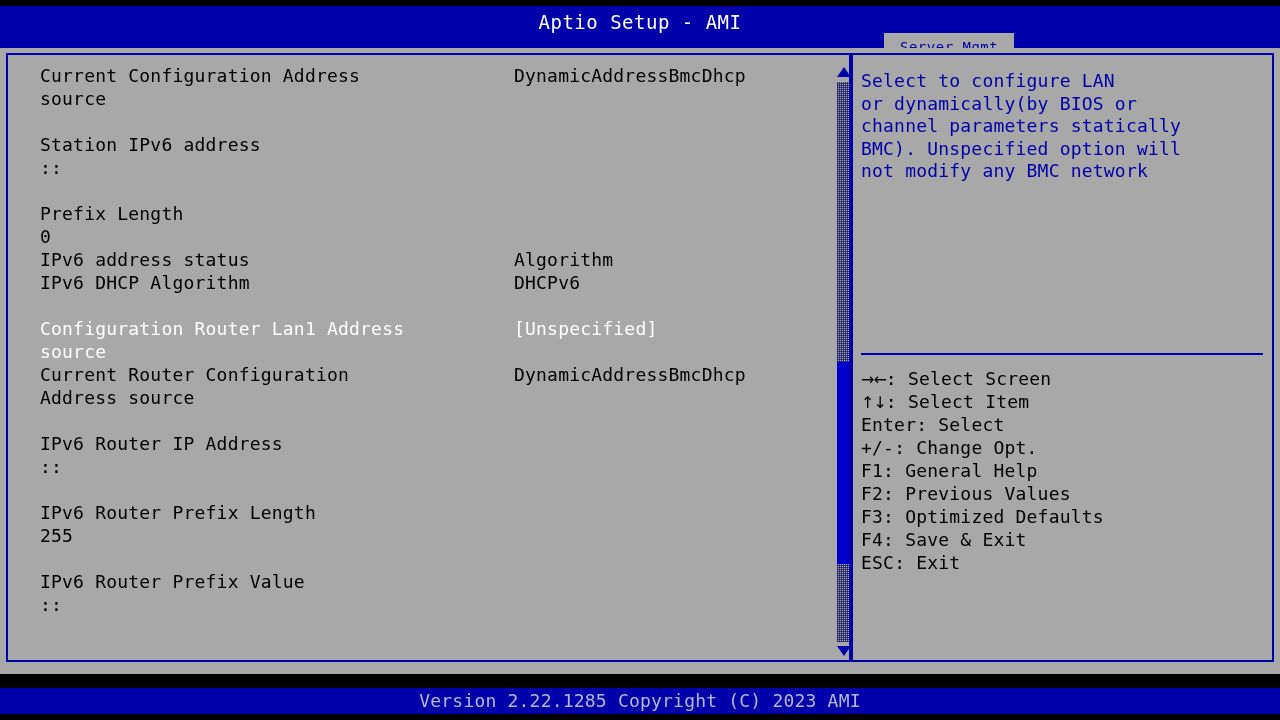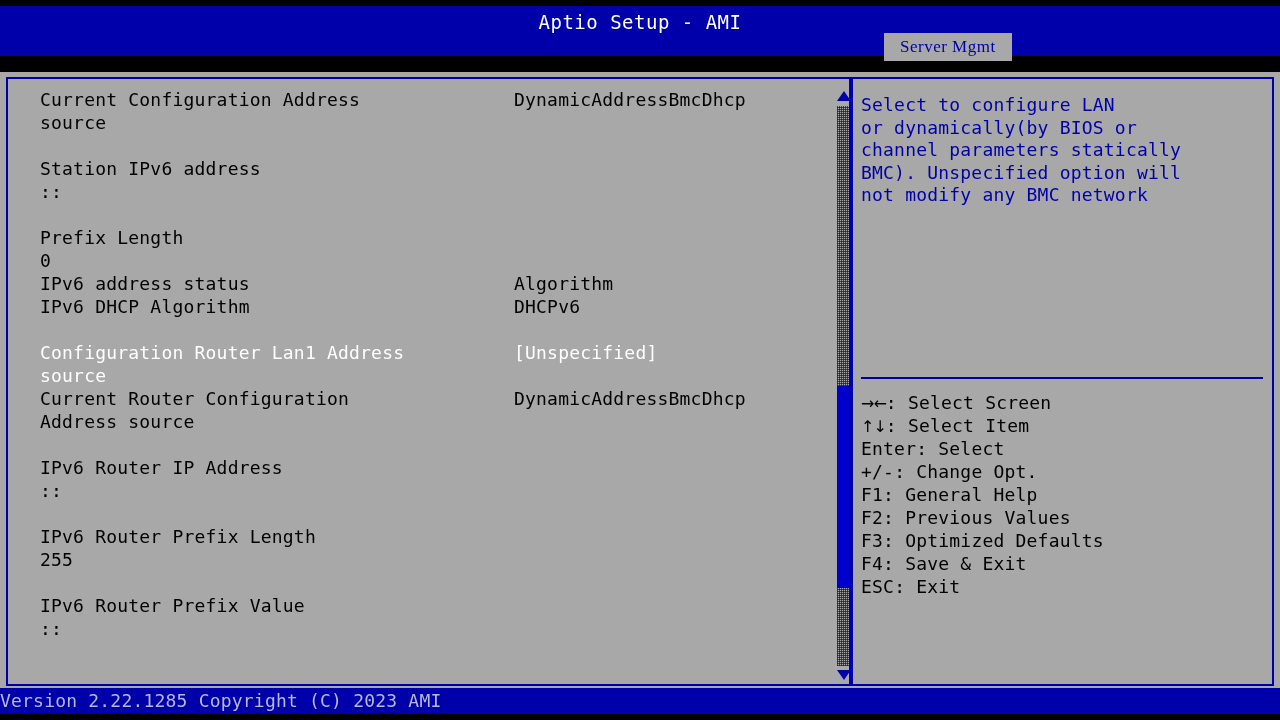--- a/index.html
+++ b/index.html
@@ -46,31 +46,30 @@
   }
   #tab-server-mgmt {
     position: absolute;
     left: 884px;
     top: 0px;
     height: 28px;
     line-height: 28px;
     padding: 0 16px;
     background: #a8a8a8;
     color: #0000aa;
-    font-size: 17px;
+    font-size: 14px;
     letter-spacing: 0.5px;
     white-space: nowrap;
-    font-family: Liberation Serif, serif;
   }
 
   
   #body-frame {
     position: absolute;
     left: 0;
-    top: 72px;
+    top: 48px;
     width: 1280px;
     height: 626px;
     background: #a8a8a8;
   }
 
   #left-panel {
     position: absolute;
     left: 6px;
     top: 5px;
     width: 845px;
@@ -225,20 +224,21 @@
     top: 688px;
     width: 1280px;
     height: 26px;
     background: #0000aa;
   }
   #footer-text {
     position: absolute;
     left: 0;
     top: 1px;
     width: 1280px;
+    text-align: center;
     color: #b8b8d8;
     font-size: 18px;
     line-height: 24px;
     letter-spacing: 0.2px;
   }
 </style>
 </head>
 <body>
 
 <div id="screen">

